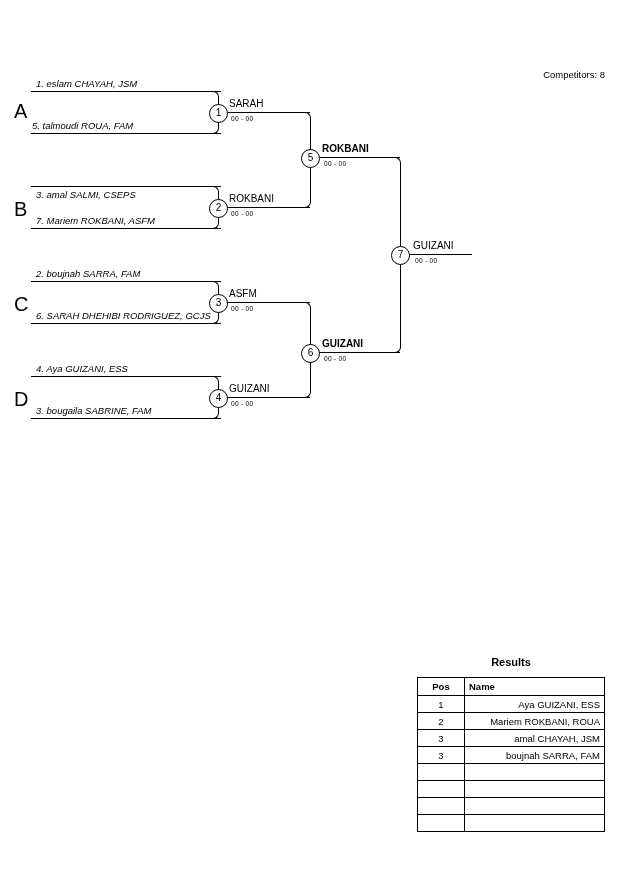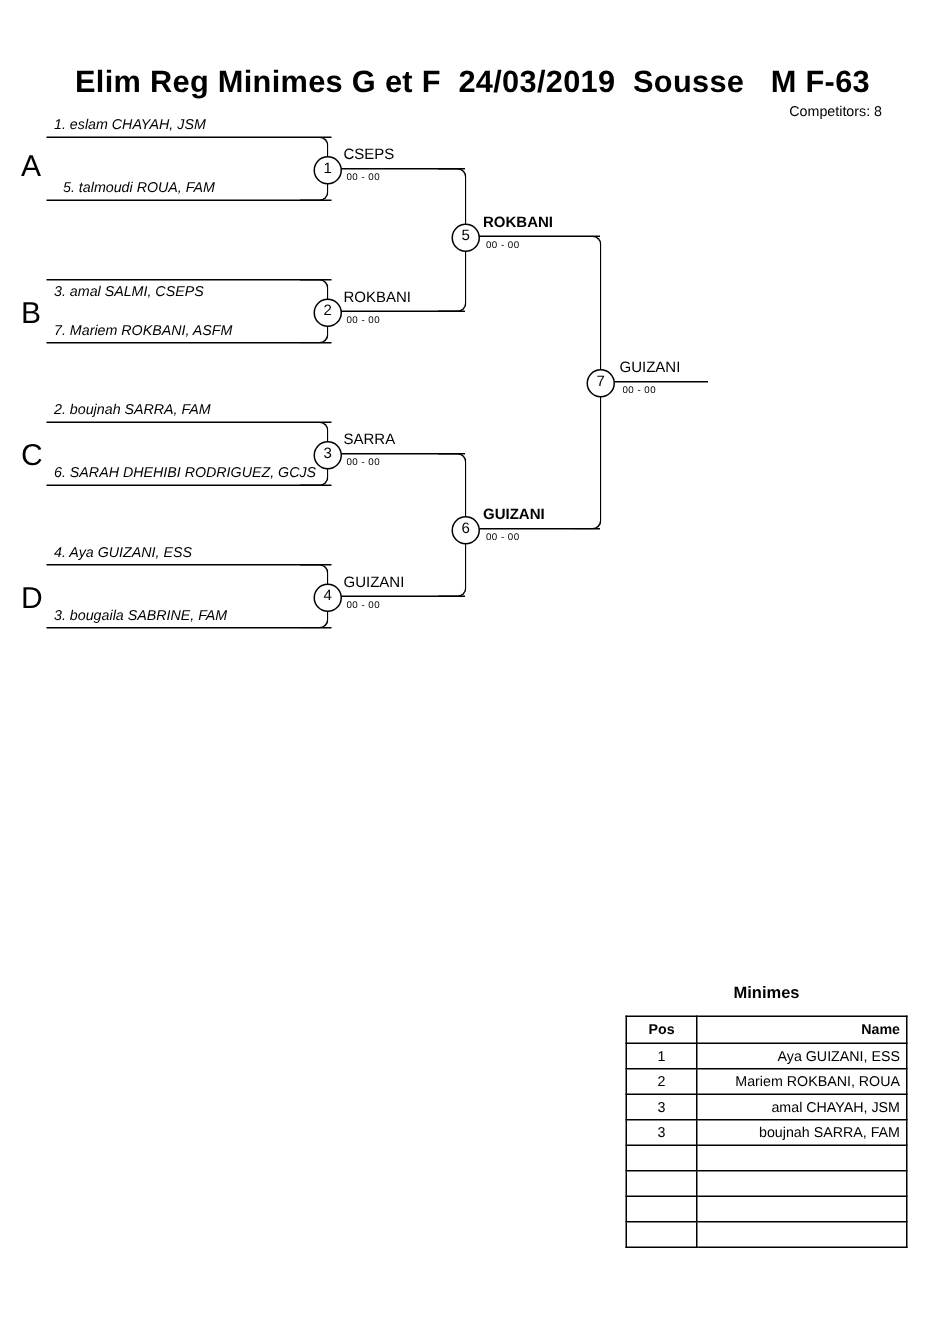--- a/index.html
+++ b/index.html
@@ -26,21 +26,21 @@
     top: 43px;
     width: 630px;
     text-align: center;
     font-size: 20.5px;
     font-weight: bold;
     letter-spacing: 0.2px;
     white-space: pre;
   }
   .competitors {
     position: absolute;
-    right: 42px;
+    right: 25px;
     top: 69px;
     font-size: 9.5px;
     text-align: right;
     white-space: nowrap;
   }
 
   
   .grp-letter {
     position: absolute;
     font-size: 20px;
@@ -130,43 +130,42 @@
     white-space: nowrap;
     overflow: hidden;
   }
   table.results th {
     font-weight: bold;
     text-align: center;
     height: 17px;
   }
   table.results .col-pos { width: 38px; text-align: center; }
   table.results .col-name { text-align: right; }
-  table.results th.col-name { text-align: right; }
+  table.results th.col-name { text-align: left; }
 </style>
 </head>
 <body>
 
 <div id="page">
 
-  <div class="title">Elim Reg Minimes G et F  24/03/2019  Sousse   M F-63</div>
   <div class="competitors">Competitors: 8</div>
 
   <div class="grp-letter" style="left:14px; top:101px;">A</div>
   <div class="grp-letter" style="left:14px; top:199px;">B</div>
   <div class="grp-letter" style="left:14px; top:294px;">C</div>
   <div class="grp-letter" style="left:14px; top:389px;">D</div>
 
   <div class="seed" style="left:36px; top:79px;">1. eslam CHAYAH, JSM</div>
   <div class="hline" style="left:31px; top:91px; width:190px;"></div>
-  <div class="seed" style="left:42px; top:121px;">5. talmoudi ROUA, FAM</div>
+  <div class="seed" style="left:32px; top:121px;">5. talmoudi ROUA, FAM</div>
   <div class="hline" style="left:31px; top:133px; width:190px;"></div>
   <div class="elbow top" style="left:200px; top:91px; width:18px; height:21px;"></div>
   <div class="elbow bottom" style="left:200px; top:112px; width:18px; height:21px;"></div>
   <div class="node" style="left:209px; top:104px;">1</div>
-  <div class="winner" style="left:229px; top:99px;">CSEPS</div>
+  <div class="winner" style="left:229px; top:99px;">SARAH</div>
   <div class="hline" style="left:225px; top:112px; width:85px;"></div>
   <div class="score" style="left:231px; top:116px;">00 - 00</div>
 
   <div class="seed" style="left:36px; top:190px;">3. amal SALMI, CSEPS</div>
   <div class="hline" style="left:31px; top:186px; width:190px;"></div>
   <div class="seed" style="left:36px; top:216px;text-align:center;">7. Mariem ROKBANI, ASFM</div>
   <div class="hline" style="left:31px; top:228px; width:190px;"></div>
   <div class="elbow top" style="left:200px; top:186px; width:18px; height:21px;"></div>
   <div class="elbow bottom" style="left:200px; top:207px; width:18px; height:21px;"></div>
   <div class="node" style="left:209px; top:199px;">2</div>
@@ -174,21 +173,21 @@
   <div class="hline" style="left:225px; top:207px; width:85px;"></div>
   <div class="score" style="left:231px; top:211px;">00 - 00</div>
 
   <div class="seed" style="left:36px; top:269px;">2. boujnah SARRA, FAM</div>
   <div class="hline" style="left:31px; top:281px; width:190px;"></div>
   <div class="seed" style="left:36px; top:311px;">6. SARAH DHEHIBI RODRIGUEZ, GCJS</div>
   <div class="hline" style="left:31px; top:323px; width:190px;"></div>
   <div class="elbow top" style="left:200px; top:281px; width:18px; height:21px;"></div>
   <div class="elbow bottom" style="left:200px; top:302px; width:18px; height:21px;"></div>
   <div class="node" style="left:209px; top:294px;">3</div>
-  <div class="winner" style="left:229px; top:289px;">SARRA</div>
+  <div class="winner" style="left:229px; top:289px;">ASFM</div>
   <div class="hline" style="left:225px; top:302px; width:85px;"></div>
   <div class="score" style="left:231px; top:306px;">00 - 00</div>
 
   <div class="seed" style="left:36px; top:364px;">4. Aya GUIZANI, ESS</div>
   <div class="hline" style="left:31px; top:376px; width:190px;"></div>
   <div class="seed" style="left:36px; top:406px;">3. bougaila SABRINE, FAM</div>
   <div class="hline" style="left:31px; top:418px; width:190px;"></div>
   <div class="elbow top" style="left:200px; top:376px; width:18px; height:21px;"></div>
   <div class="elbow bottom" style="left:200px; top:397px; width:18px; height:21px;"></div>
   <div class="node" style="left:209px; top:389px;">4</div>
@@ -210,21 +209,21 @@
   <div class="hline" style="left:317px; top:352px; width:83px;"></div>
   <div class="score" style="left:324px; top:356px;">00 - 00</div>
 
   <div class="elbow top" style="left:382px; top:157px; width:18px; height:97px;"></div>
   <div class="elbow bottom" style="left:382px; top:254px; width:18px; height:98px;"></div>
   <div class="node" style="left:391px; top:246px;">7</div>
   <div class="winner" style="left:413px; top:241px;">GUIZANI</div>
   <div class="hline" style="left:407px; top:254px; width:65px;"></div>
   <div class="score" style="left:415px; top:258px;">00 - 00</div>
 
-  <div class="results-title">Minimes</div>
+  <div class="results-title">Results</div>
   <table class="results">
     <thead>
       <tr>
         <th class="col-pos">Pos</th>
         <th class="col-name">Name</th>
       </tr>
     </thead>
     <tbody>
       <tr>
         <td class="col-pos">1</td>

